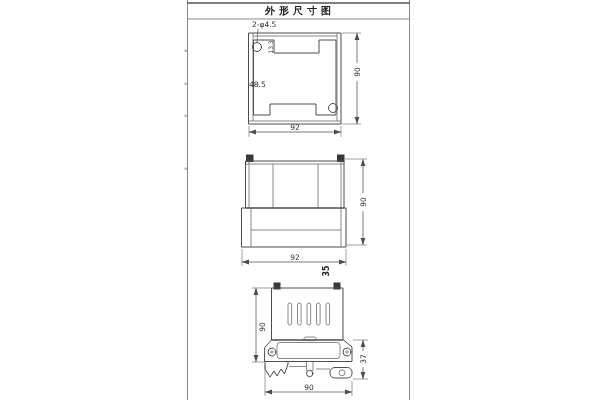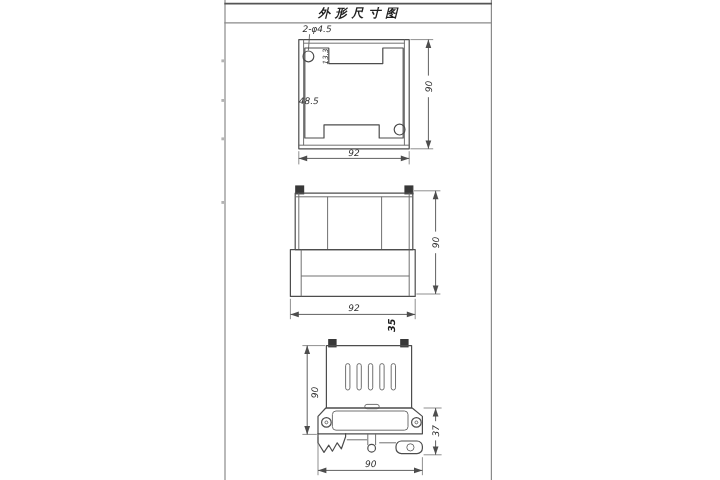--- a/index.html
+++ b/index.html
@@ -1,17 +1,17 @@
 <!DOCTYPE html>
 <html><head>
 <meta charset="utf-8">
 <style>
   html,body{margin:0;padding:0;background:#fff;}
   #stage{position:relative;width:600px;height:400px;background:#ffffff;overflow:hidden;
-         font-family:"DejaVu Sans","Liberation Sans",sans-serif;font-style:italic;}
+         font-family:"DejaVu Sans","Liberation Sans",sans-serif;}
   svg{display:block;}
   .outline{stroke:#4d4d4d;stroke-width:1;fill:none;stroke-linejoin:round;stroke-linecap:square;}
   .thin{stroke:#6b6b6b;stroke-width:0.8;fill:none;}
   .ext{stroke:#7a7a7a;stroke-width:0.7;fill:none;}
   .dim{stroke:#5a5a5a;stroke-width:0.8;fill:none;}
   .clipfill{fill:#383838;stroke:#383838;}
   .dimtxt{font-family:"DejaVu Sans","Liberation Sans",sans-serif;font-size:7.5px;fill:#2e2e2e;}
   .smalltxt{font-family:"DejaVu Sans","Liberation Sans",sans-serif;font-size:6px;fill:#2e2e2e;}
   .boldtxt{font-family:"DejaVu Sans","Liberation Sans",sans-serif;font-size:8px;font-weight:bold;fill:#1d1d1d;}
   .titletxt{font-family:"DejaVu Sans","Liberation Sans",sans-serif;font-size:10px;font-weight:600;

